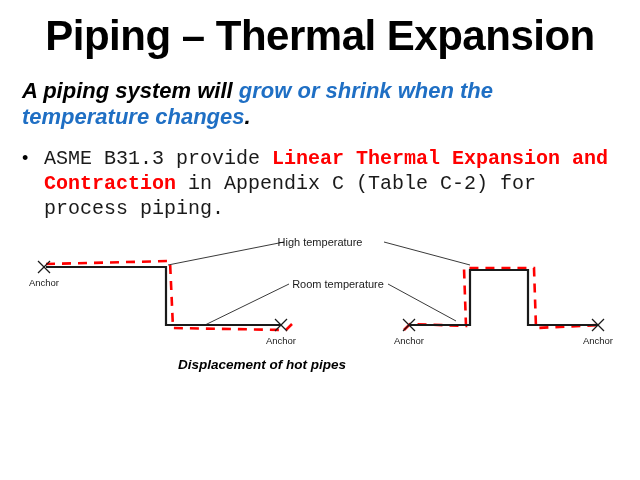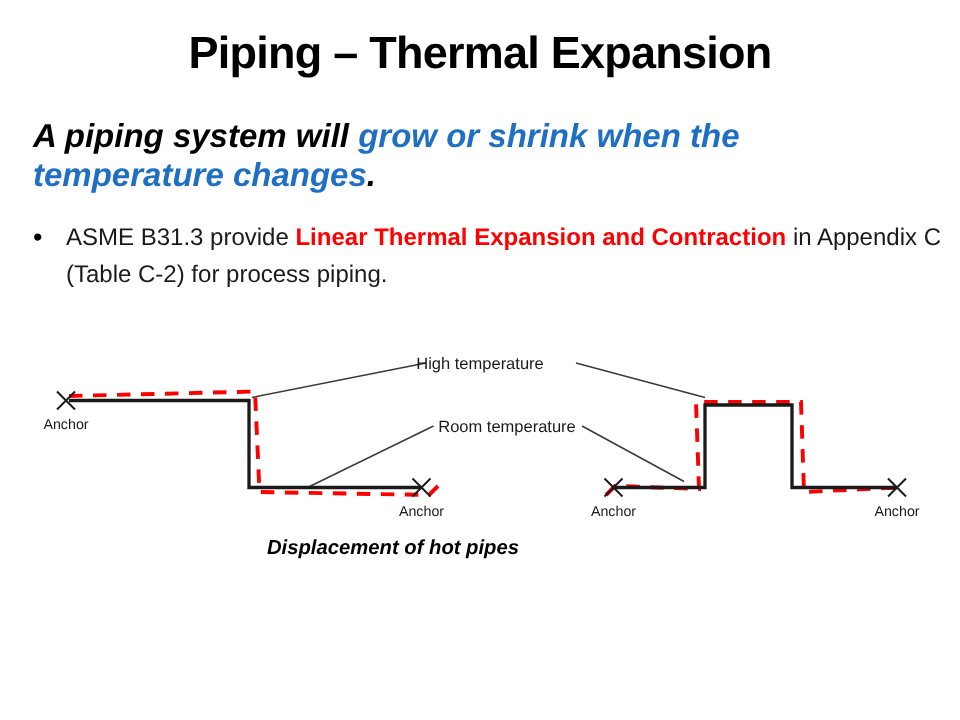--- a/index.html
+++ b/index.html
@@ -20,21 +20,21 @@
 
   
   #title {
     position: absolute;
     left: 0px;
     top: 12px;
     width: 640px;
     text-align: center;
     font-family: "Liberation Sans", sans-serif;
     font-weight: bold;
-    font-size: 30px;
+    font-size: 42px;
     line-height: 48px;
     letter-spacing: -0.5px;
     color: #000000;
     white-space: nowrap;
   }
 
   
   #subtitle {
     position: absolute;
     left: 22px;
@@ -61,22 +61,22 @@
   #bullet-marker {
     flex: 0 0 auto;
     width: 22px;
     font-size: 18px;
     line-height: 25px;
     color: #000000;
     text-align: left;
   }
   #bullet-text {
     flex: 1 1 auto;
-    font-family: Liberation Sans, sans-serif;
-    font-size: 16px;
+    font-family: Liberation Mono, monospace;
+    font-size: 20px;
     line-height: 25px;
     color: #1a1a1a;
   }
   #bullet-text .danger {
     color: #ff0000;
     font-weight: bold;
   }
 
   
   #figure {

